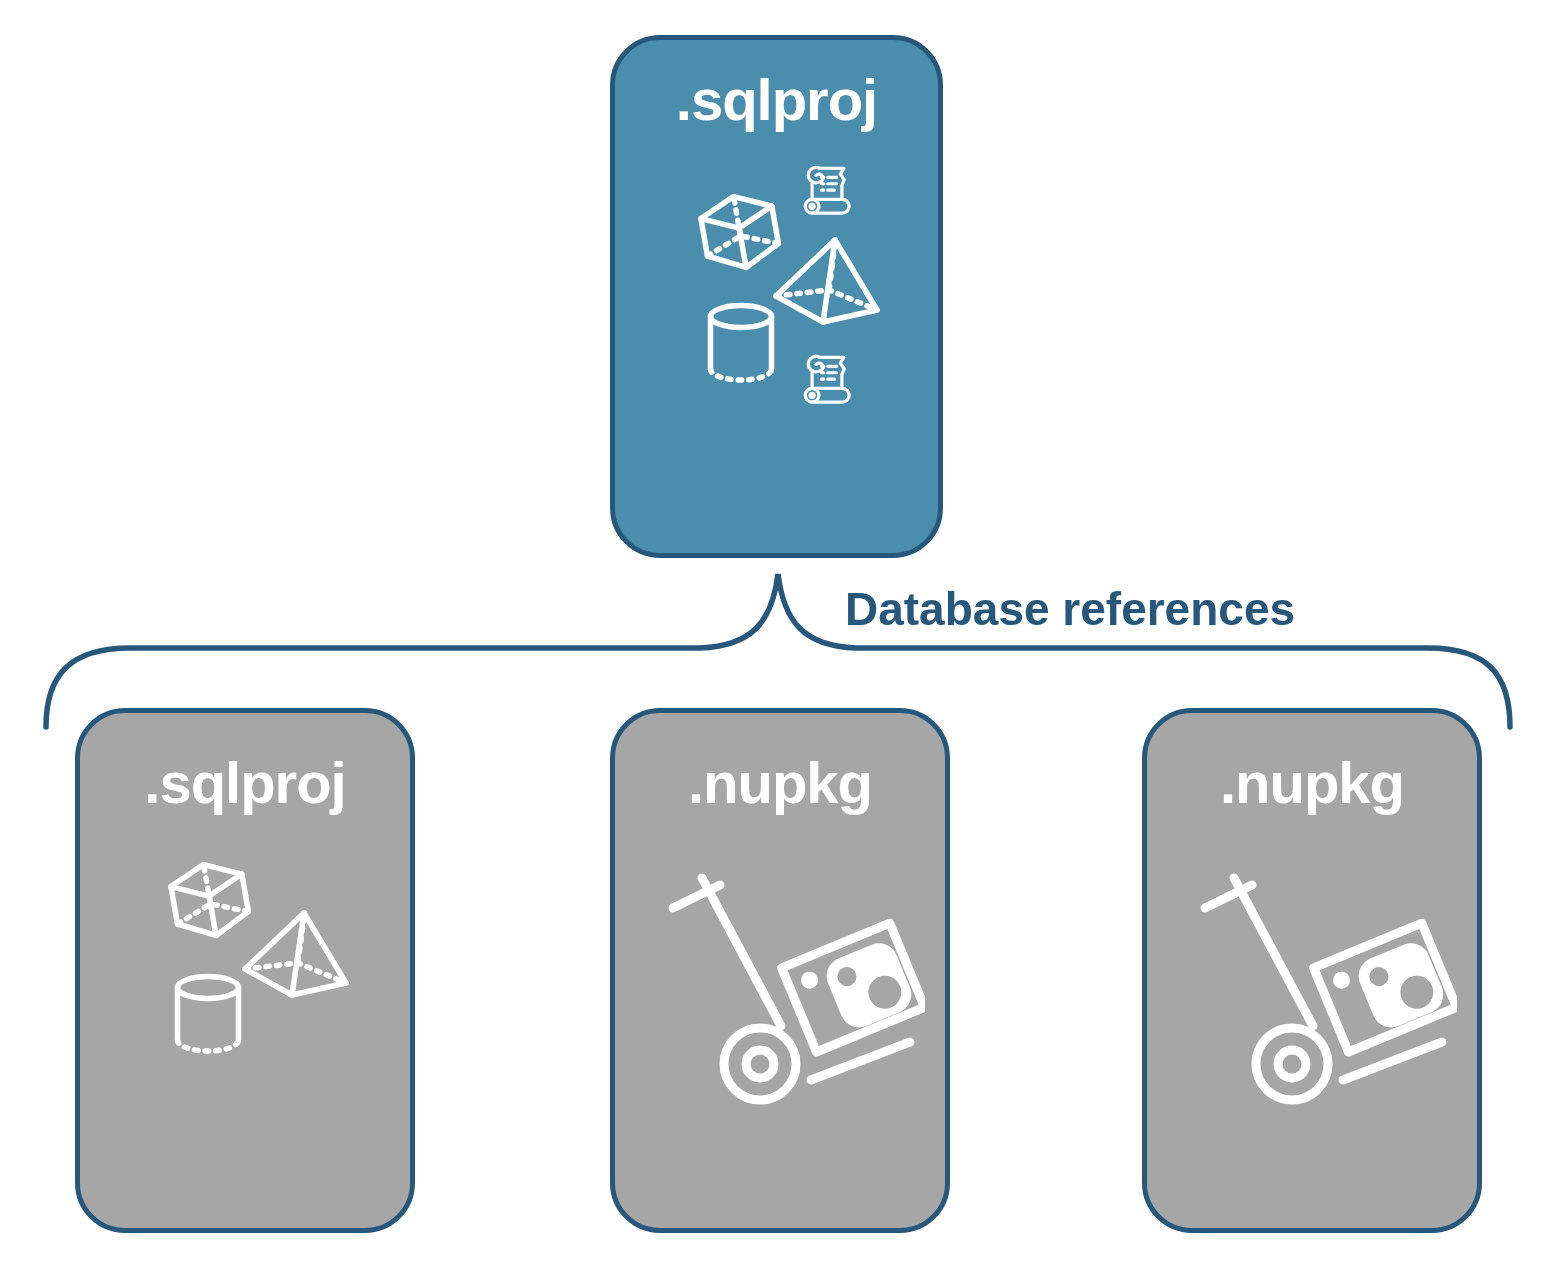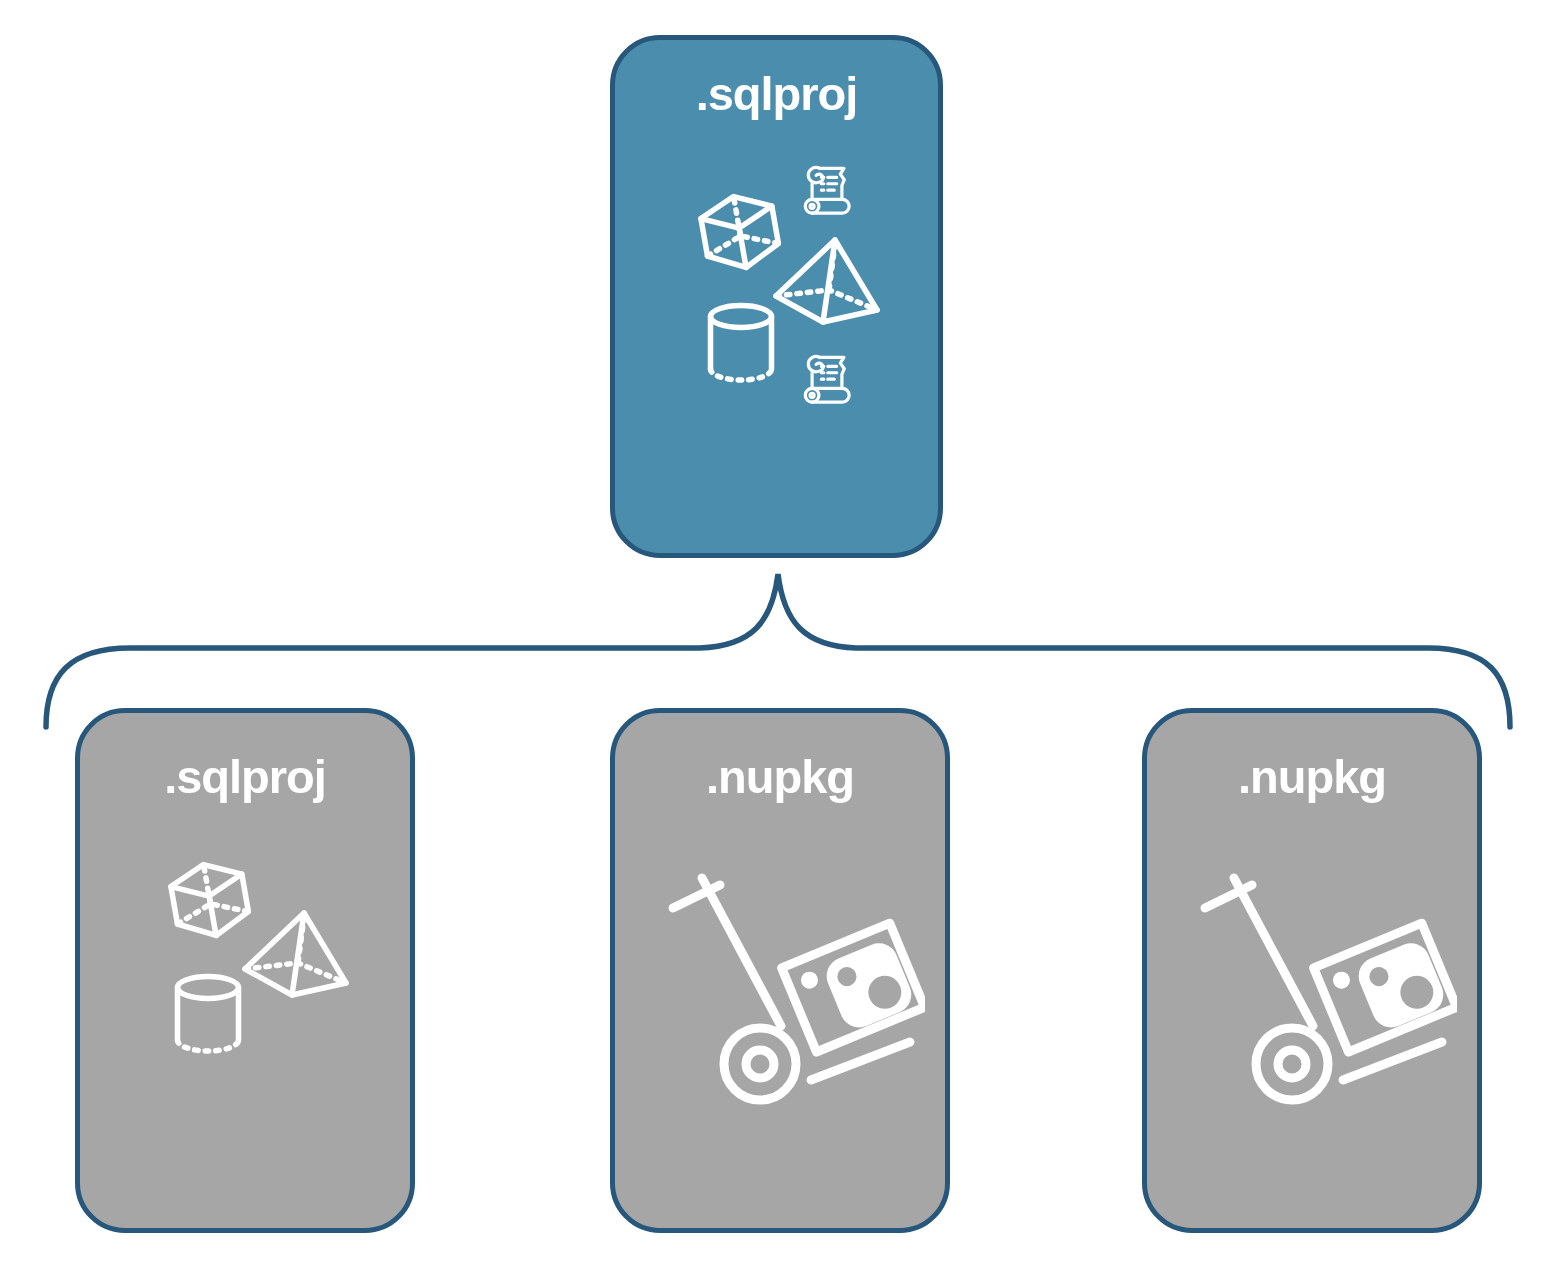--- a/index.html
+++ b/index.html
@@ -38,21 +38,21 @@
     top: 708px;
     width: 340px; height: 525px;
     background: var(--child-fill);
   }
   #child-0 { left: 75px; }
   #child-1 { left: 610px; }
   #child-2 { left: 1142px; }
   .box-label {
     text-align: center;
     font-weight: bold;
-    font-size: 47px;
+    font-size: 58px;
     letter-spacing: -1px;
     color: var(--label-text);
     margin-top: 28px;
     line-height: 1.1;
   }
   .box-child .box-label { margin-top: 38px; }
   .icon {
     position: absolute;
     overflow: visible;
     color: var(--icon-stroke);
@@ -166,20 +166,21 @@
       </svg>
     <svg class="icon i-scroll-bottom">
         <use href="#sym-scroll"></use>
       </svg>
   </div>
 
   <svg class="brace-svg" viewBox="0 0 1566 1274">
     <path d="M46 727 C46 675 70 648 130 648 L700 648 C752 646 772 622 778 574 C784 622 804 646 856 648 L1428 648 C1488 648 1510 675 1510 727" fill="none" stroke="var(--outline)" stroke-width="5.5" stroke-linecap="round"></path>
   </svg>
 
+  <div class="connector-label">Database references</div>
 
   <div id="child-0" class="box box-child">
     <div class="box-label">.sqlproj</div>
     <svg class="icon i-cube">
         <use href="#sym-cube"></use>
       </svg>
     <svg class="icon i-pyramid">
         <use href="#sym-pyramid"></use>
       </svg>
     <svg class="icon i-cylinder">

